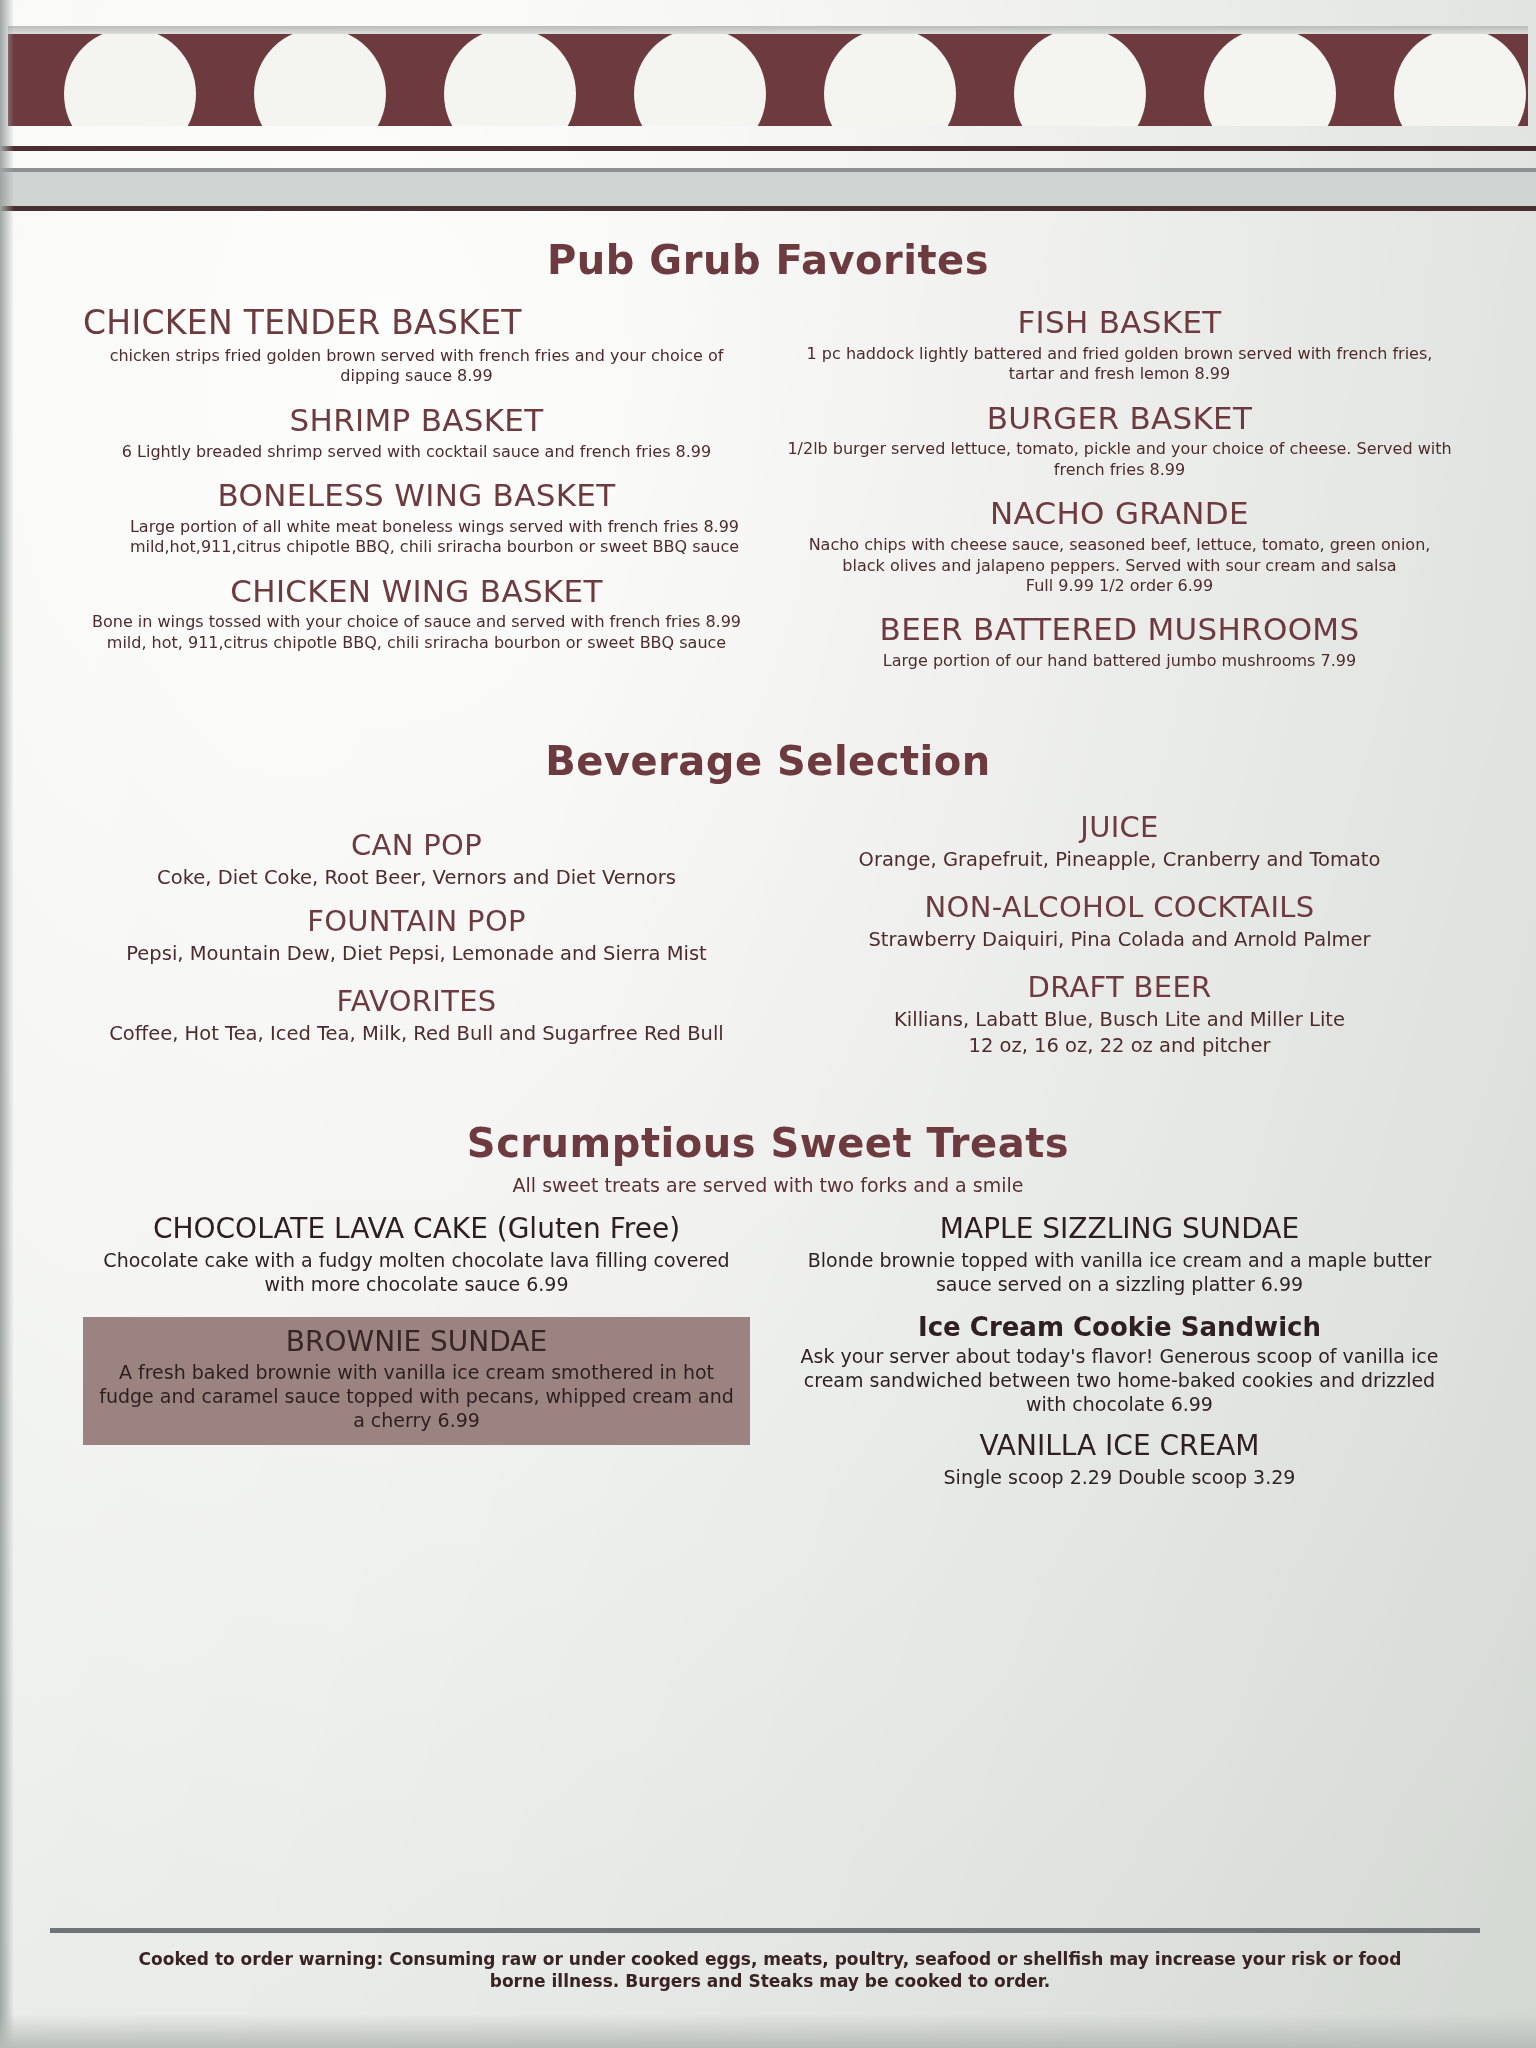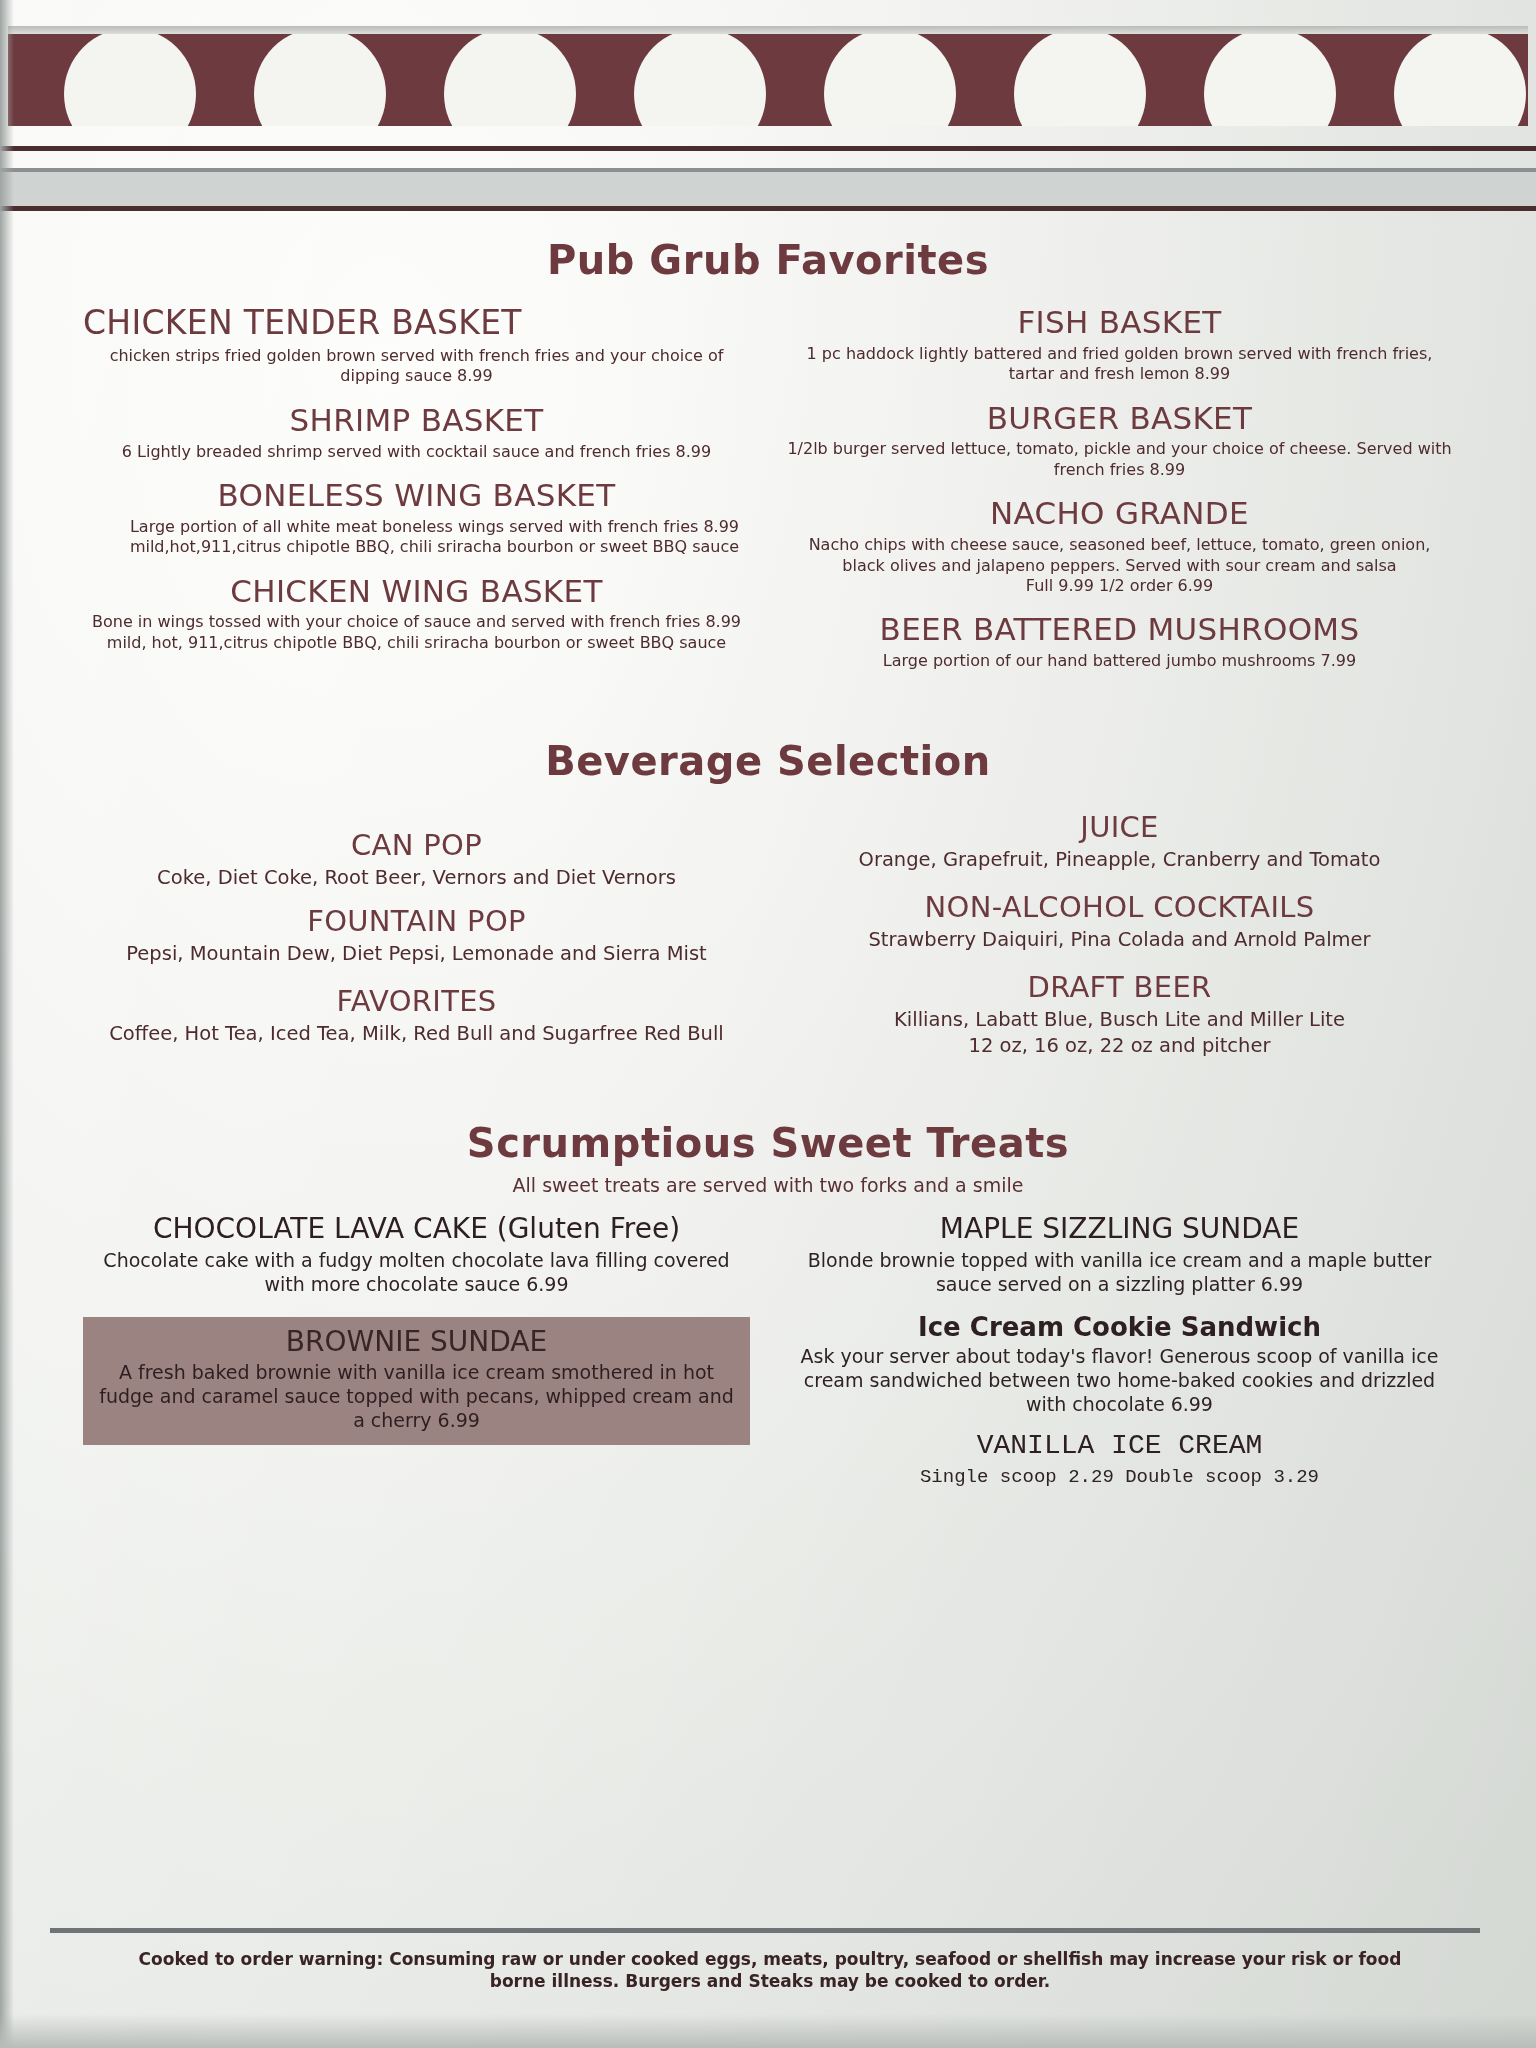--- a/index.html
+++ b/index.html
@@ -306,21 +306,21 @@
       </div>
       <div class="col right">
         <div class="treat-item">
           <div class="treat-name">MAPLE SIZZLING SUNDAE</div>
           <div class="treat-desc">Blonde brownie topped with vanilla ice cream and a maple butter sauce served on a sizzling platter  6.99</div>
         </div>
         <div class="treat-item" style="margin-top:16px;">
           <div class="treat-name serif-ish" style="font-weight:bold;">Ice Cream Cookie Sandwich</div>
           <div class="treat-desc">Ask your server about today's flavor! Generous scoop of vanilla ice cream sandwiched between two home-baked cookies and drizzled with chocolate  6.99</div>
         </div>
-        <div class="treat-item" style="margin-top:4px;font-family:Liberation Mono, monospace;">
+        <div class="treat-item" style="margin-top:4px;">
           <div class="treat-name">VANILLA ICE CREAM</div>
           <div class="treat-desc">Single scoop  2.29   Double scoop  3.29</div>
         </div>
       </div>
     </div>
 
   </div>
 
   <div class="bottom-rule"></div>
   <div class="warning">Cooked to order warning:  Consuming raw or under cooked eggs, meats, poultry, seafood or shellfish may increase your risk or food borne illness. Burgers and Steaks may be cooked to order.</div>

